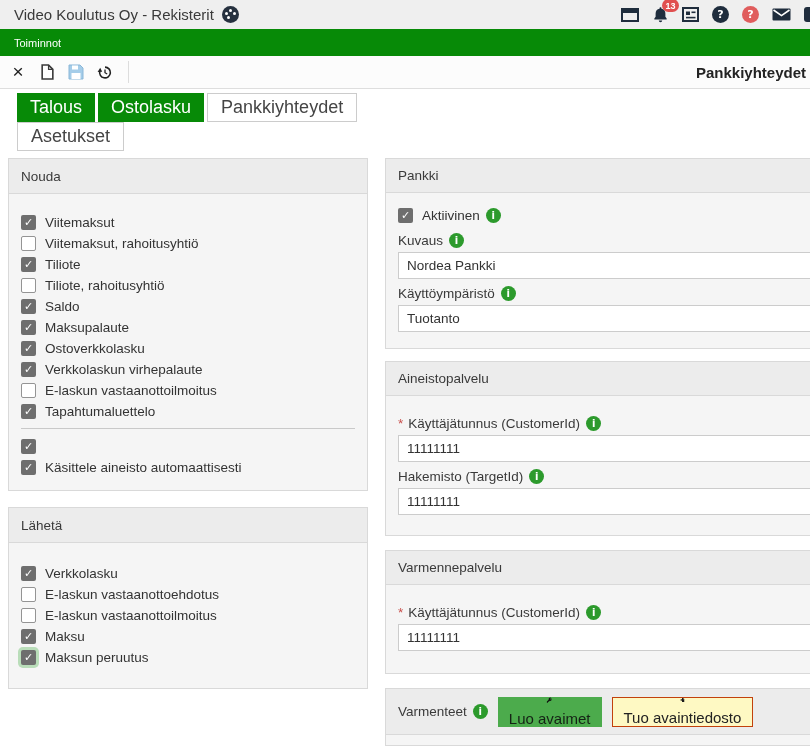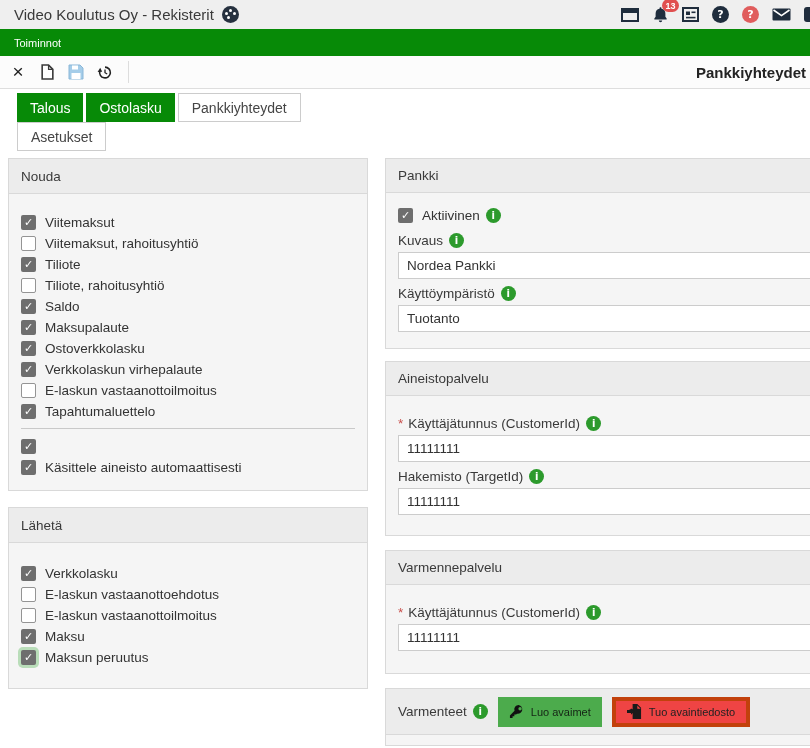--- a/index.html
+++ b/index.html
@@ -42,21 +42,21 @@
   .t-ic { width:16px; height:18px; display:inline-flex; align-items:center;
     justify-content:center; color:#2b2b2b; }
   .x-glyph { font-size:19px; line-height:16px; color:#222; }
   .tb-divider { width:1px; height:22px; background:#ddd; margin-left:2px; }
   .context-title { margin-left:auto; font-weight:bold; font-size:15px; color:#232323;
     padding-right:2px; }
 
   
   .tabs { background:#fff; padding:4px 0 0 17px; }
   .tab-row { display:flex; }
-  .tab { height:29px; display:flex; align-items:center; padding:12px 13px; font-size:14px;
+  .tab { height:29px; display:flex; align-items:center; padding:12px 13px; font-size:18px;
     cursor:default; }
   .tab.green { background:var(--brand-green,#078a07); color:#fff; margin-right:3px; }
   .tab.white { background:#fff; color:#454545; border:1px solid #ccc; }
 
   
   .content { display:flex; align-items:flex-start; padding:7px 0 0 8px; }
   .col-left { width:360px; flex:0 0 360px; }
   .col-right { width:440px; flex:0 0 440px; margin-left:17px; }
 
   .panel { border:1px solid #d9d9d9; background:#f5f5f5; }
@@ -91,23 +91,23 @@
     color:#fff; font-size:10px; font-weight:bold; display:inline-flex; align-items:center;
     justify-content:center; margin-left:6px; flex:0 0 15px; }
   input.txt { width:100%; height:27px; border:1px solid #ccc; background:#fff;
     padding:0 8px; font-size:13.5px; color:#333; font-family:inherit; outline:none; }
 
   
   .varm-h { height:46px; display:flex; align-items:center; gap:10px; padding:0 12px;
     background:#ececec; border-bottom:1px solid #d9d9d9; font-size:13.5px; color:#3a3a3a; }
   .varm-h .lbl { display:flex; align-items:center; }
   .btn { height:30px; display:inline-flex; align-items:center; gap:7px; padding:0 11px;
-    font-size:11px; border:none; cursor:pointer; font-family:inherit; }
+    font-size:15px; border:none; cursor:pointer; font-family:inherit;flex-direction:column; }
   .btn-green { background:var(--button-green,#4cab4c); color:#152315; }
-  .btn-light { background:#ef4444; color:#222; border:4px solid #c2410c; }
+  .btn-light { background:#fef9c3; color:#222; border:1px solid #c2410c; }
   .varm-b { height:10px; }
 </style>
 </head>
 <body>
 
 <div class="titlebar">
   <span class="app-title">Video Koulutus Oy - Rekisterit</span>
   <span class="palette">
       <i></i>
       <i></i>

